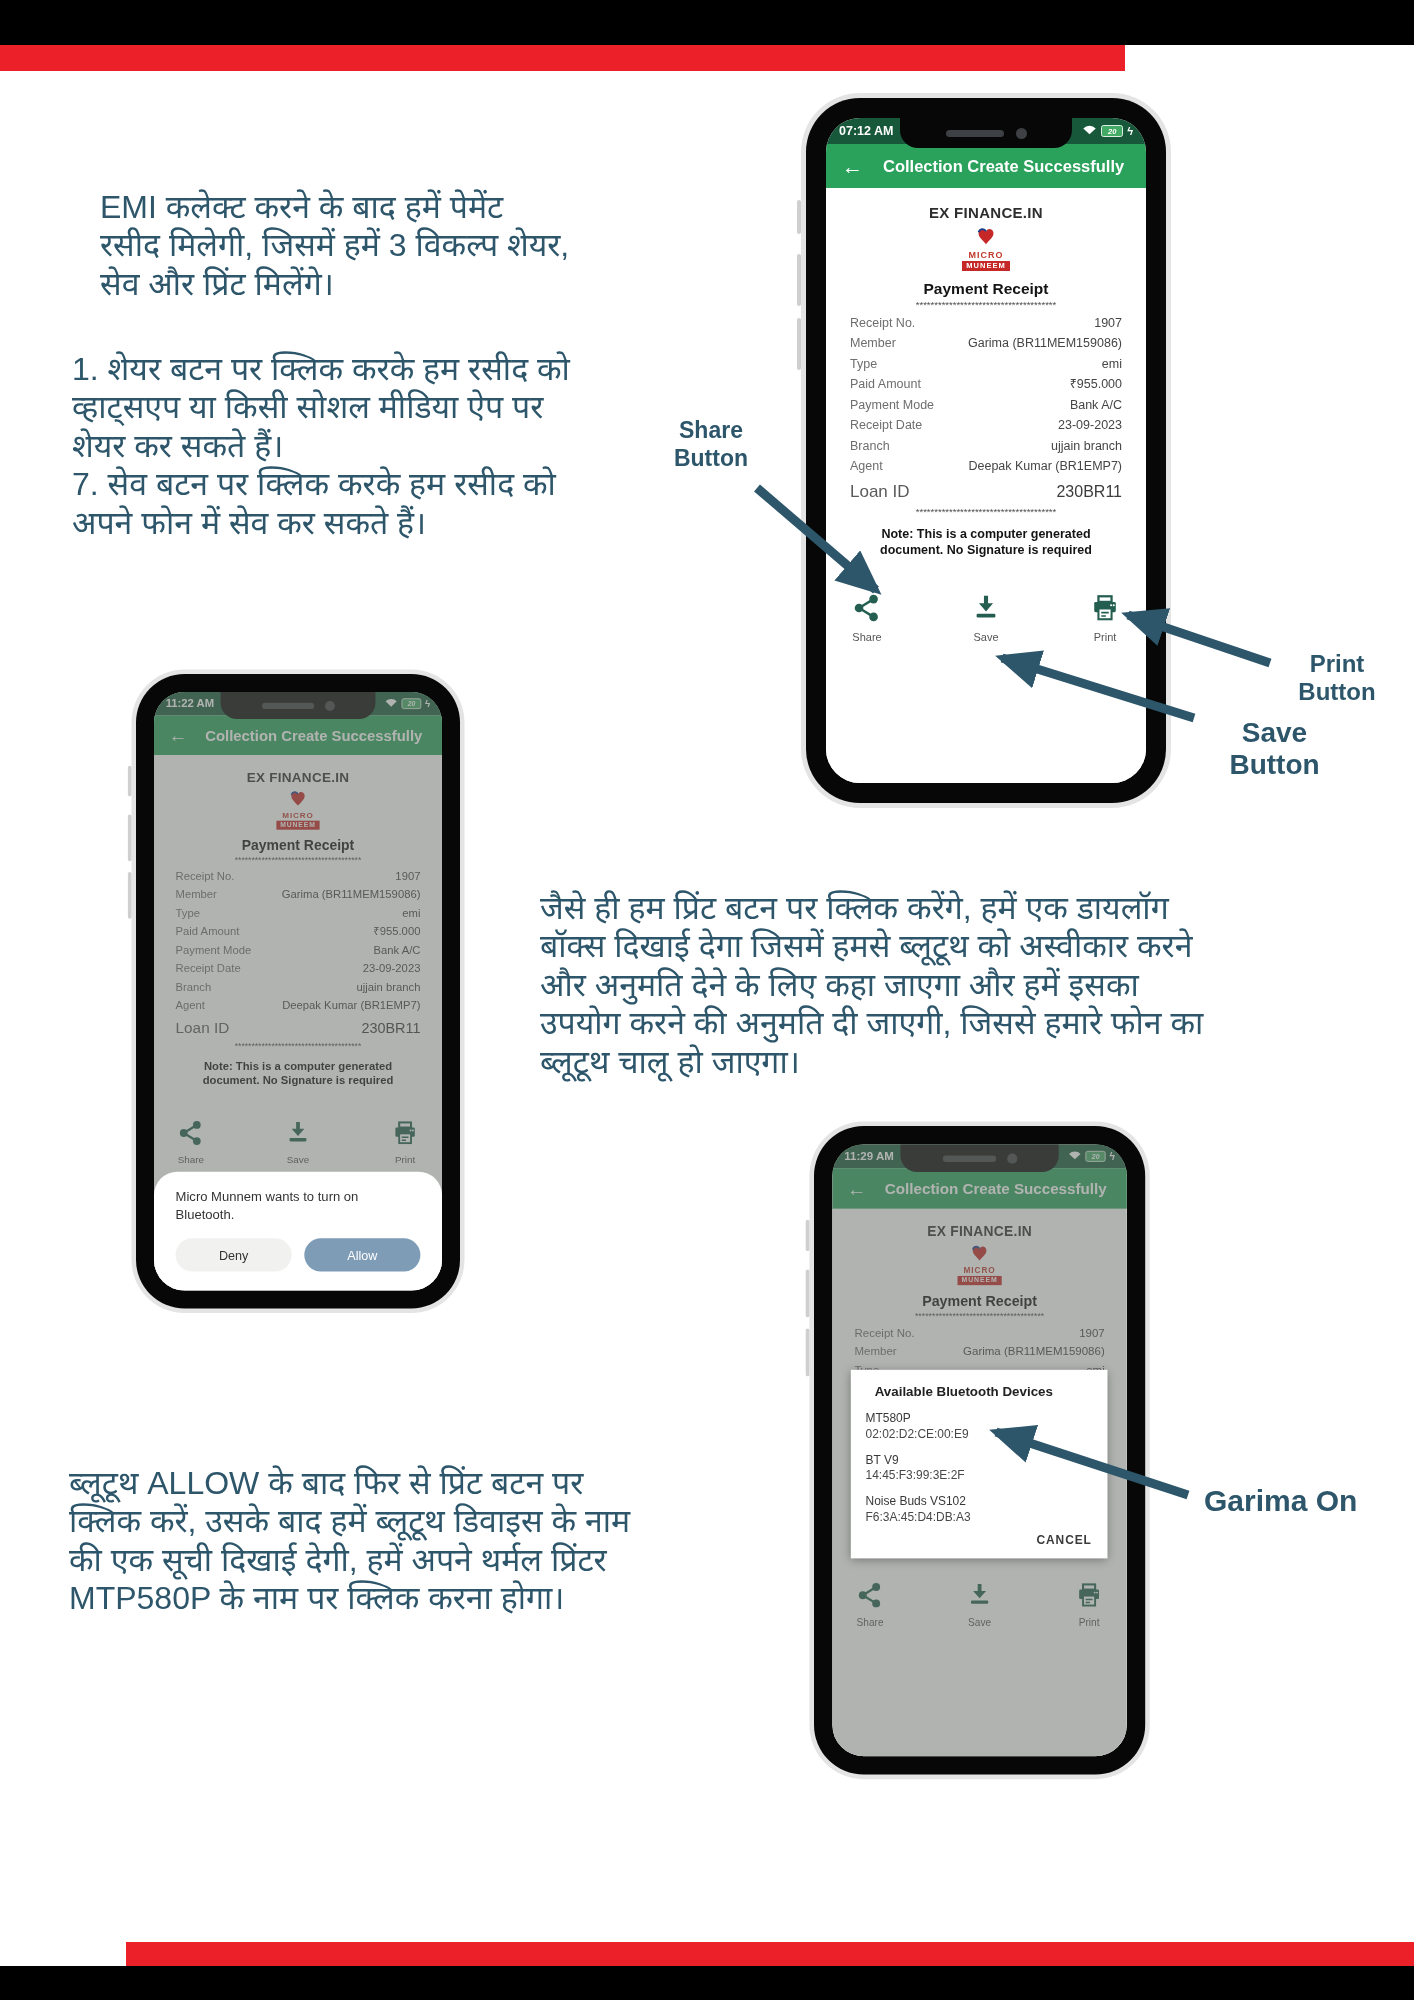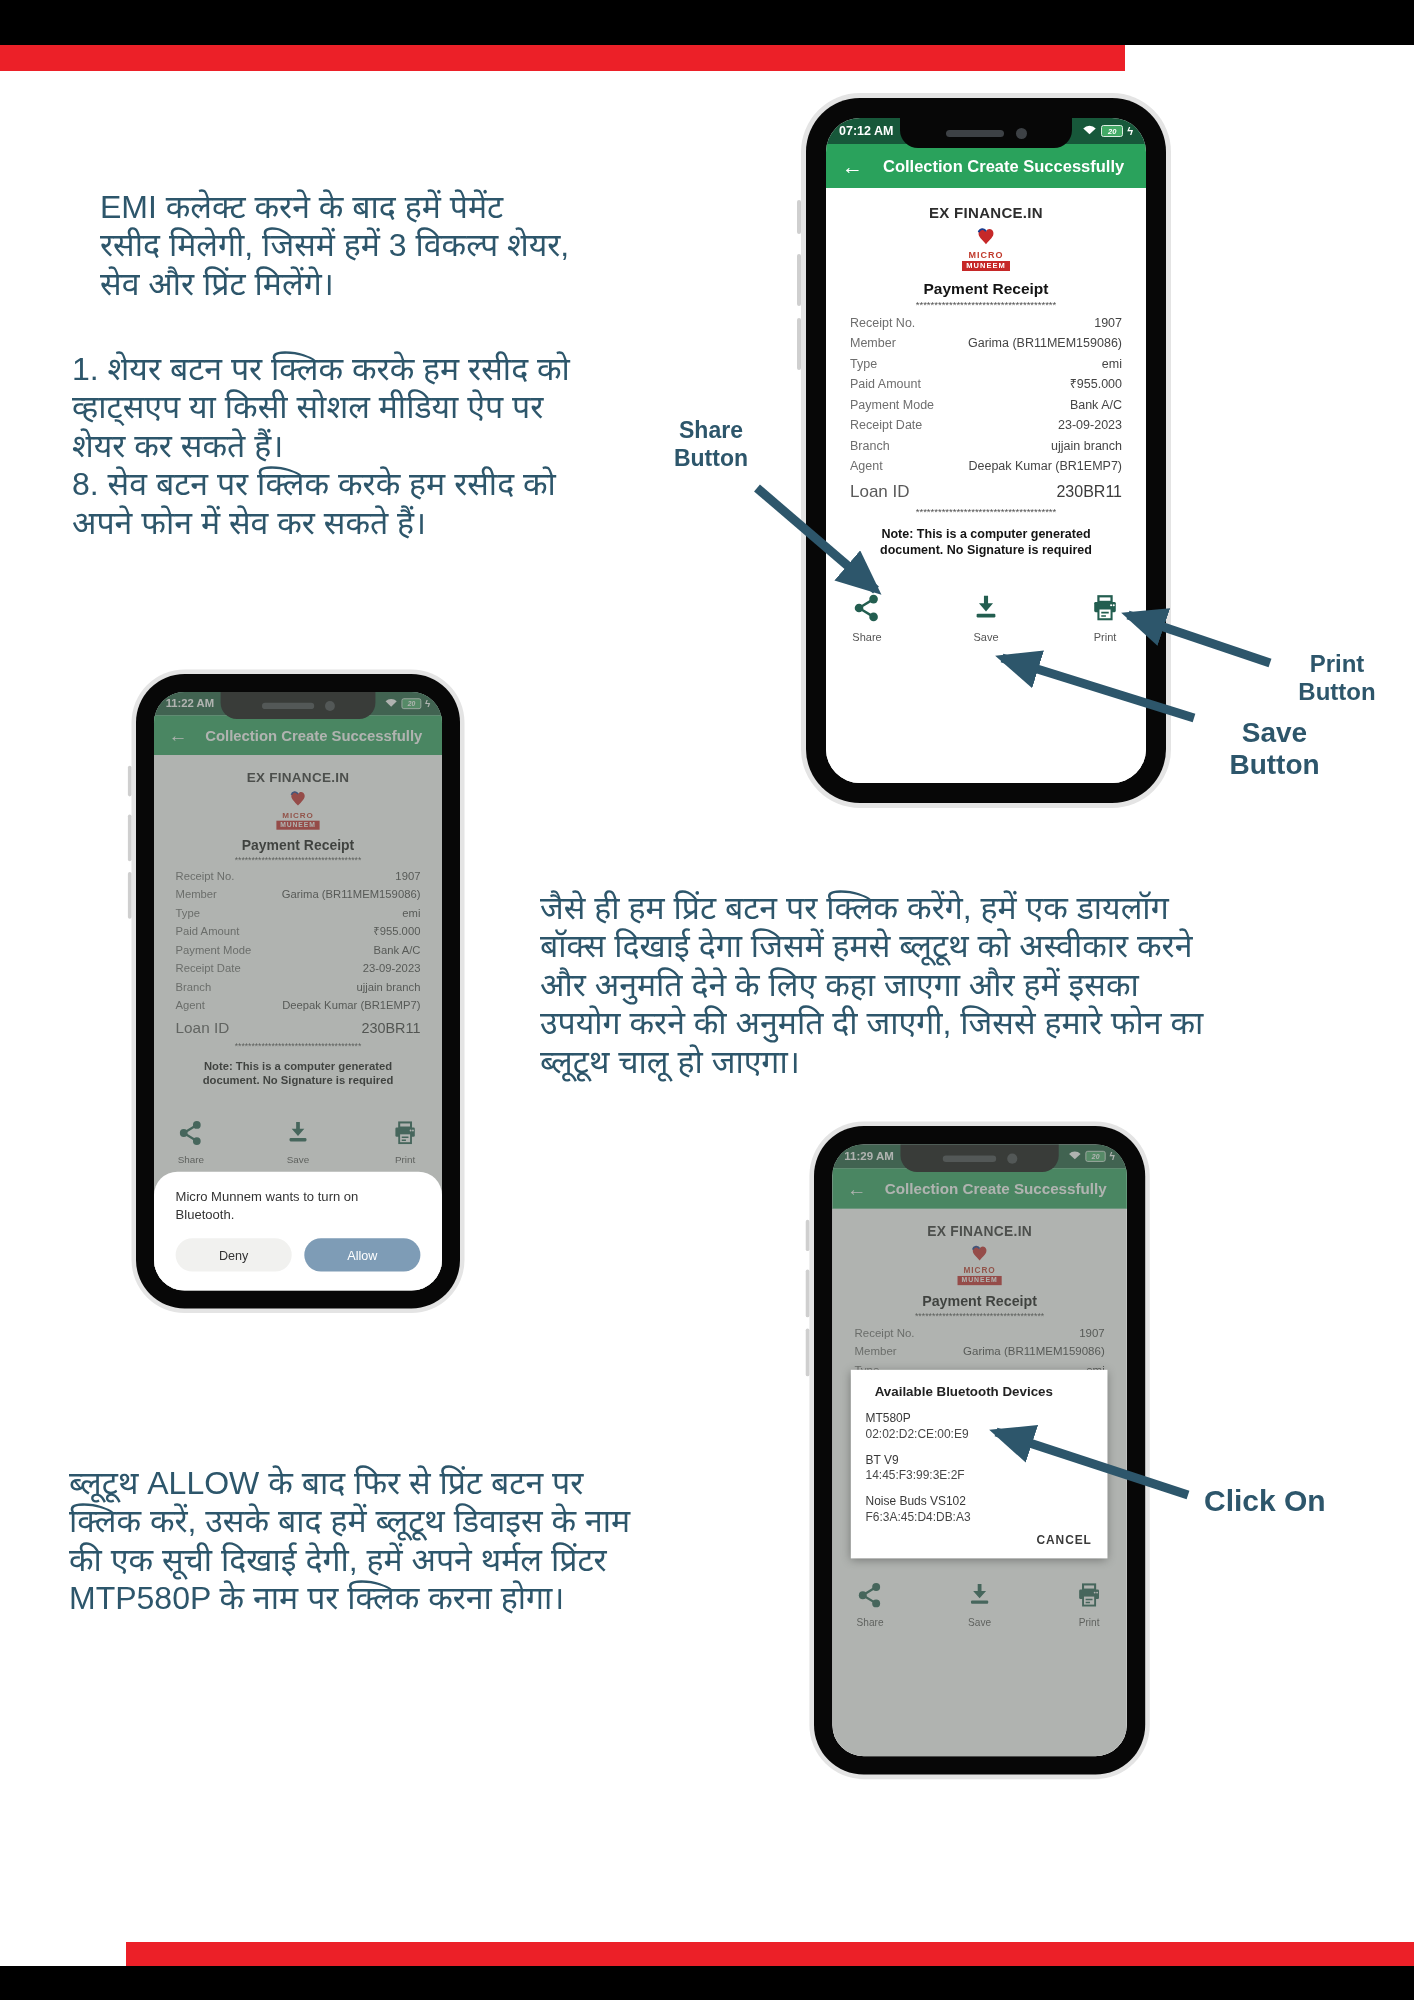--- a/index.html
+++ b/index.html
@@ -115,39 +115,39 @@
 <div class="bar-top-red"></div>
 <div class="bar-bottom-red"></div>
 <div class="bar-bottom-black"></div>
 
 <div id="intro" class="para">EMI कलेक्ट करने के बाद हमें पेमेंट
 रसीद मिलेगी, जिसमें हमें 3 विकल्प शेयर,
 सेव और प्रिंट मिलेंगे।</div>
 <div id="steps" class="para">1. शेयर बटन पर क्लिक करके हम रसीद को
 व्हाट्सएप या किसी सोशल मीडिया ऐप पर
 शेयर कर सकते हैं।
-8. सेव बटन पर क्लिक करके हम रसीद को
+7. सेव बटन पर क्लिक करके हम रसीद को
 अपने फोन में सेव कर सकते हैं।</div>
 <div id="print-para" class="para">जैसे ही हम प्रिंट बटन पर क्लिक करेंगे, हमें एक डायलॉग
 बॉक्स दिखाई देगा जिसमें हमसे ब्लूटूथ को अस्वीकार करने
 और अनुमति देने के लिए कहा जाएगा और हमें इसका
 उपयोग करने की अनुमति दी जाएगी, जिससे हमारे फोन का
 ब्लूटूथ चालू हो जाएगा।</div>
 <div id="bt-para" class="para">ब्लूटूथ ALLOW के बाद फिर से प्रिंट बटन पर
 क्लिक करें, उसके बाद हमें ब्लूटूथ डिवाइस के नाम
 की एक सूची दिखाई देगी, हमें अपने थर्मल प्रिंटर
 MTP580P के नाम पर क्लिक करना होगा।</div>
 
 <div id="share-label" class="callout">Share
 Button</div>
 <div id="print-label" class="callout">Print
 Button</div>
 <div id="save-label" class="callout">Save
 Button</div>
-<div id="click-label" class="callout">Click On</div>
+<div id="click-label" class="callout">Garima On</div>
 
 <div class="phone phone-1">
   <span class="side-btn sb1"></span>
   <span class="side-btn sb2"></span>
   <span class="side-btn sb3"></span>
   <div class="screen">
     <div class="slot-holder" style="position: absolute; inset: 0px;">
   <div class="screen-slot">
     <div class="statusbar">
       <span class="time">07:12 AM</span>

